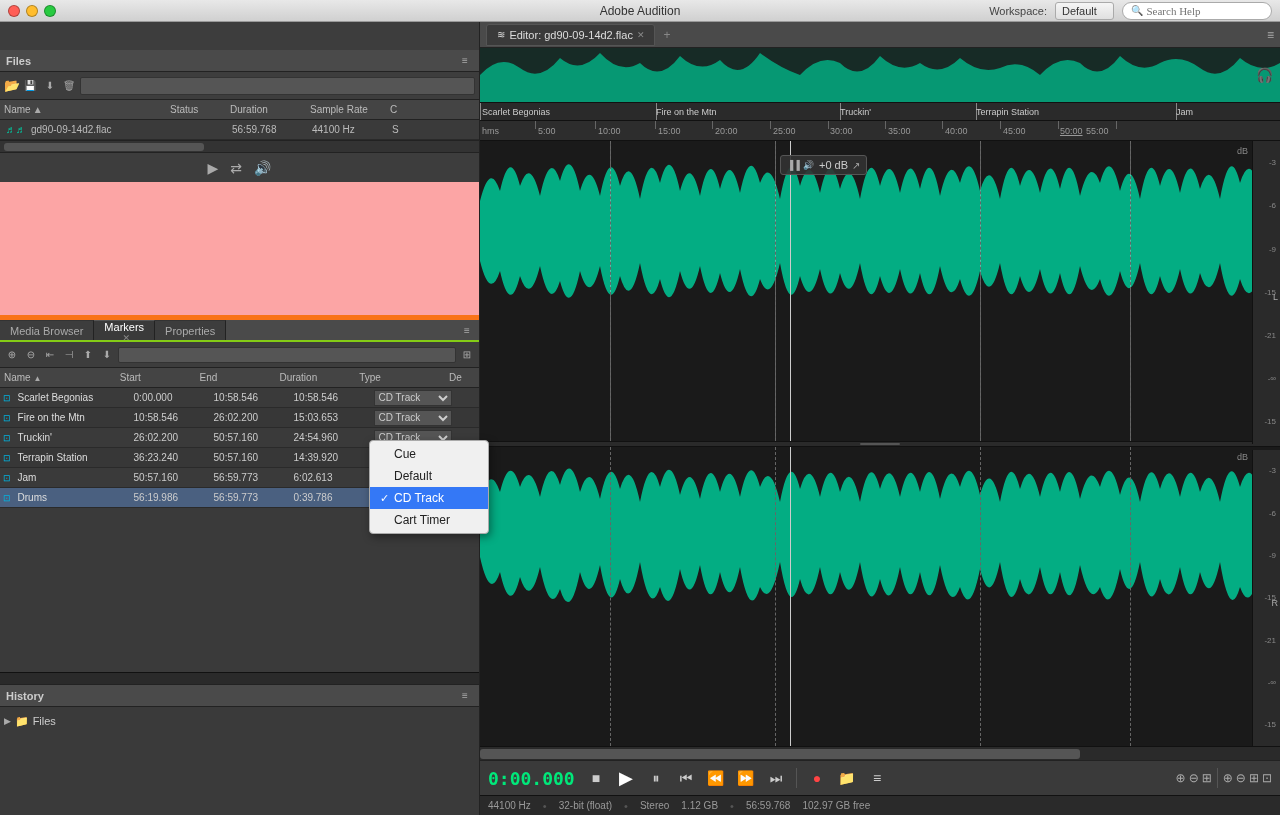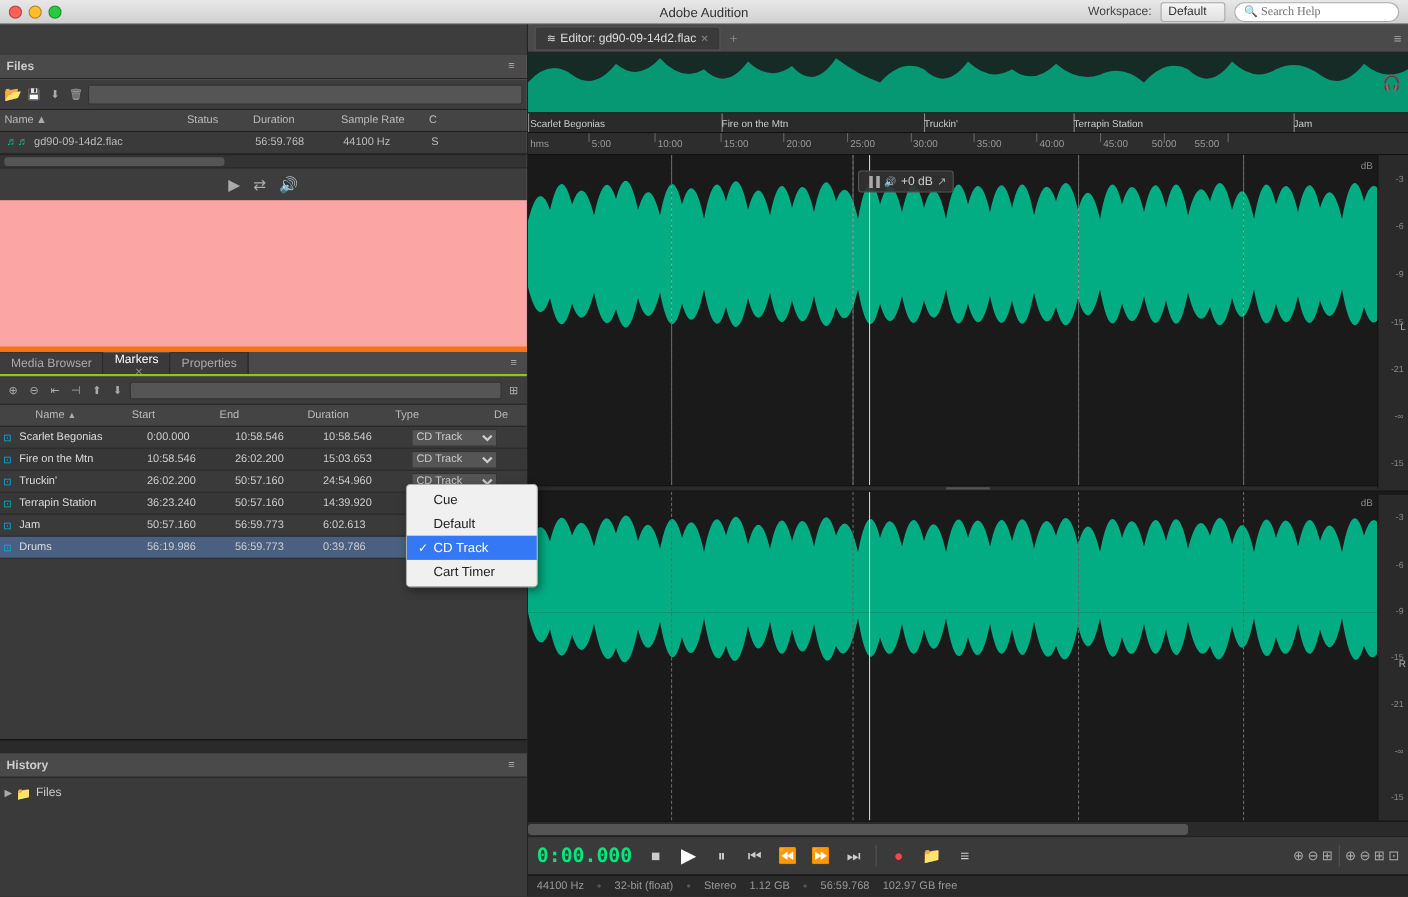--- a/index.html
+++ b/index.html
@@ -259,21 +259,21 @@
     }
     .markers-table-header {
       display: flex;
       height: 20px;
       background: #444;
       border-bottom: 1px solid #222;
       align-items: center;
       font-size: 10px;
       color: #bbb;
     }
-    .mcol-name { width: 120px; padding-left: 32px; }
+    .mcol-name { width: 120px; padding-left: 4px; }
     .mcol-start { width: 80px; }
     .mcol-end { width: 80px; }
     .mcol-duration { width: 80px; }
     .mcol-type { width: 90px; }
     .mcol-desc { width: 30px; }
     .markers-list { overflow: auto; flex: 1; }
     .marker-row {
       display: flex;
       height: 20px;
       align-items: center;
@@ -882,21 +882,21 @@
       <span class="ruler-tick" style="left:293px;">25:00</span>
       <span class="ruler-line" style="left:348px;"></span>
       <span class="ruler-tick" style="left:350px;">30:00</span>
       <span class="ruler-line" style="left:405px;"></span>
       <span class="ruler-tick" style="left:408px;">35:00</span>
       <span class="ruler-line" style="left:462px;"></span>
       <span class="ruler-tick" style="left:465px;">40:00</span>
       <span class="ruler-line" style="left:520px;"></span>
       <span class="ruler-tick" style="left:523px;">45:00</span>
       <span class="ruler-line" style="left:578px;"></span>
-      <span class="ruler-tick" style="left:567px;">50:00</span>
+      <span class="ruler-tick" style="left:580px;text-decoration:underline;">50:00</span>
       <span class="ruler-line" style="left:636px;"></span>
       <span class="ruler-tick" style="left:606px;">55:00</span>
     </div>
 
     <div id="waveform-main">
       <div class="waveform-split">
 
         <div id="volume-control">
           <span class="vol-icon">▐▐</span>
           <span style="font-size:9px;color:#aaa;">🔊</span>

